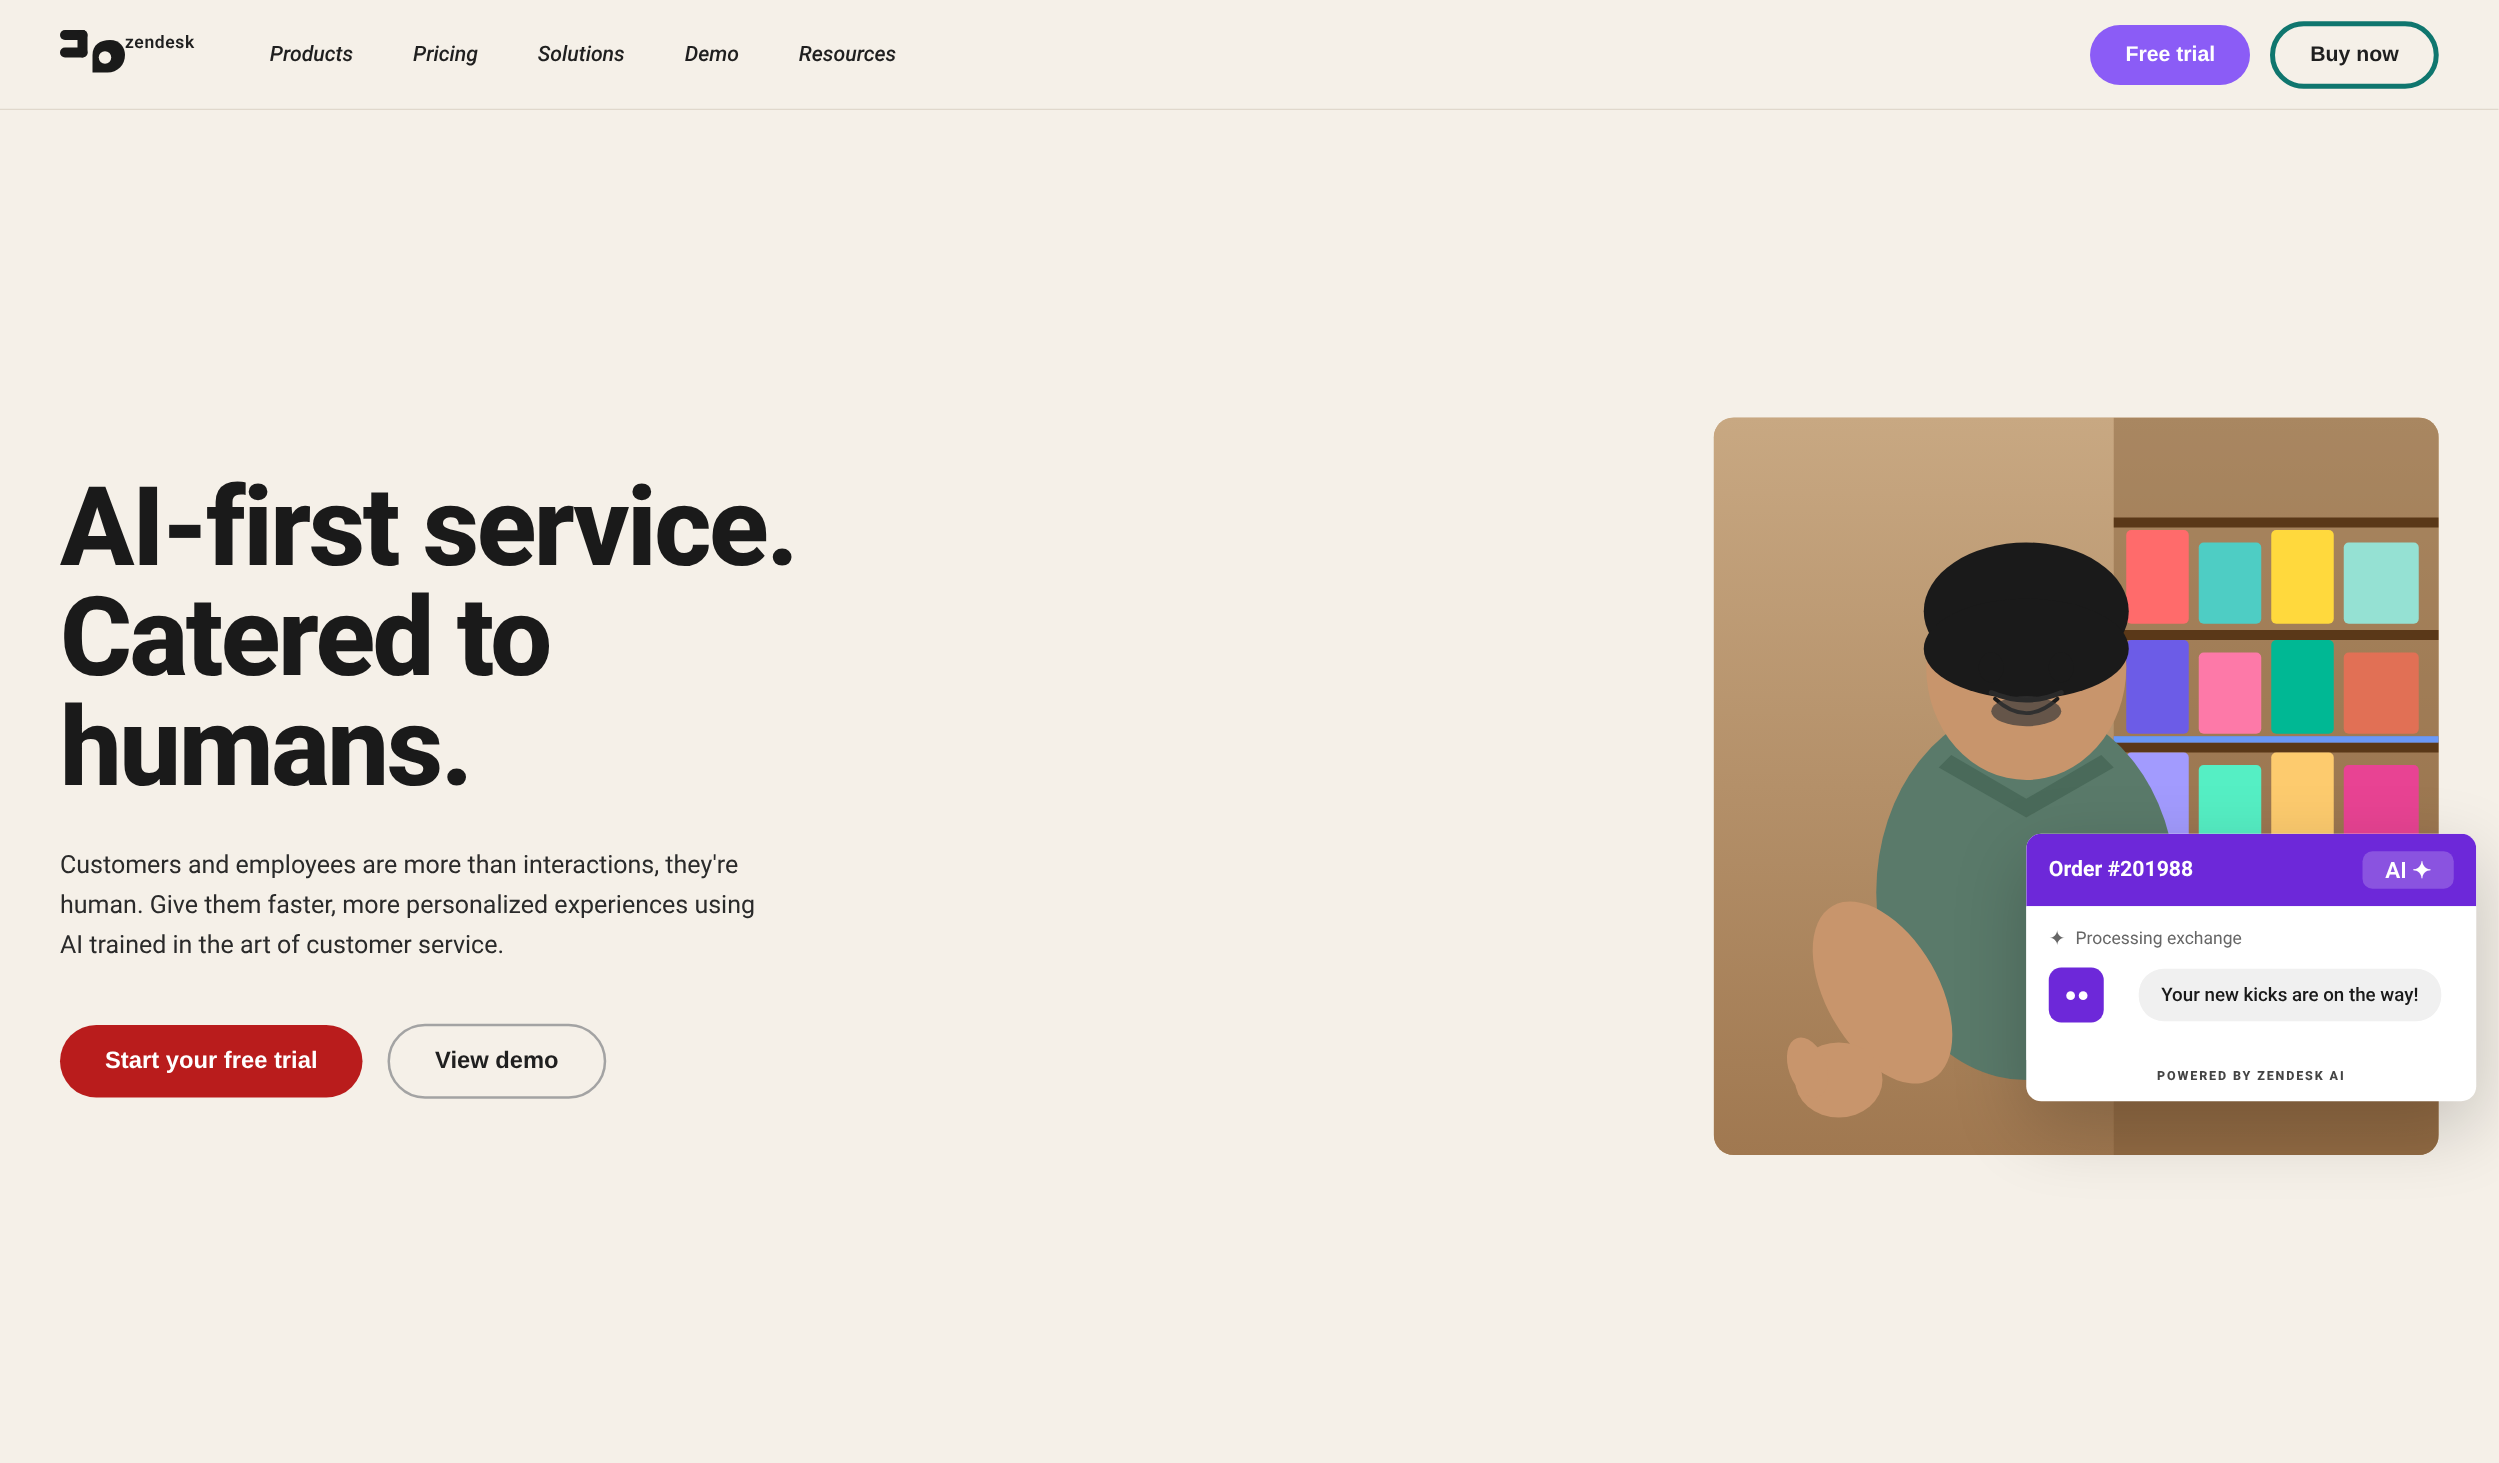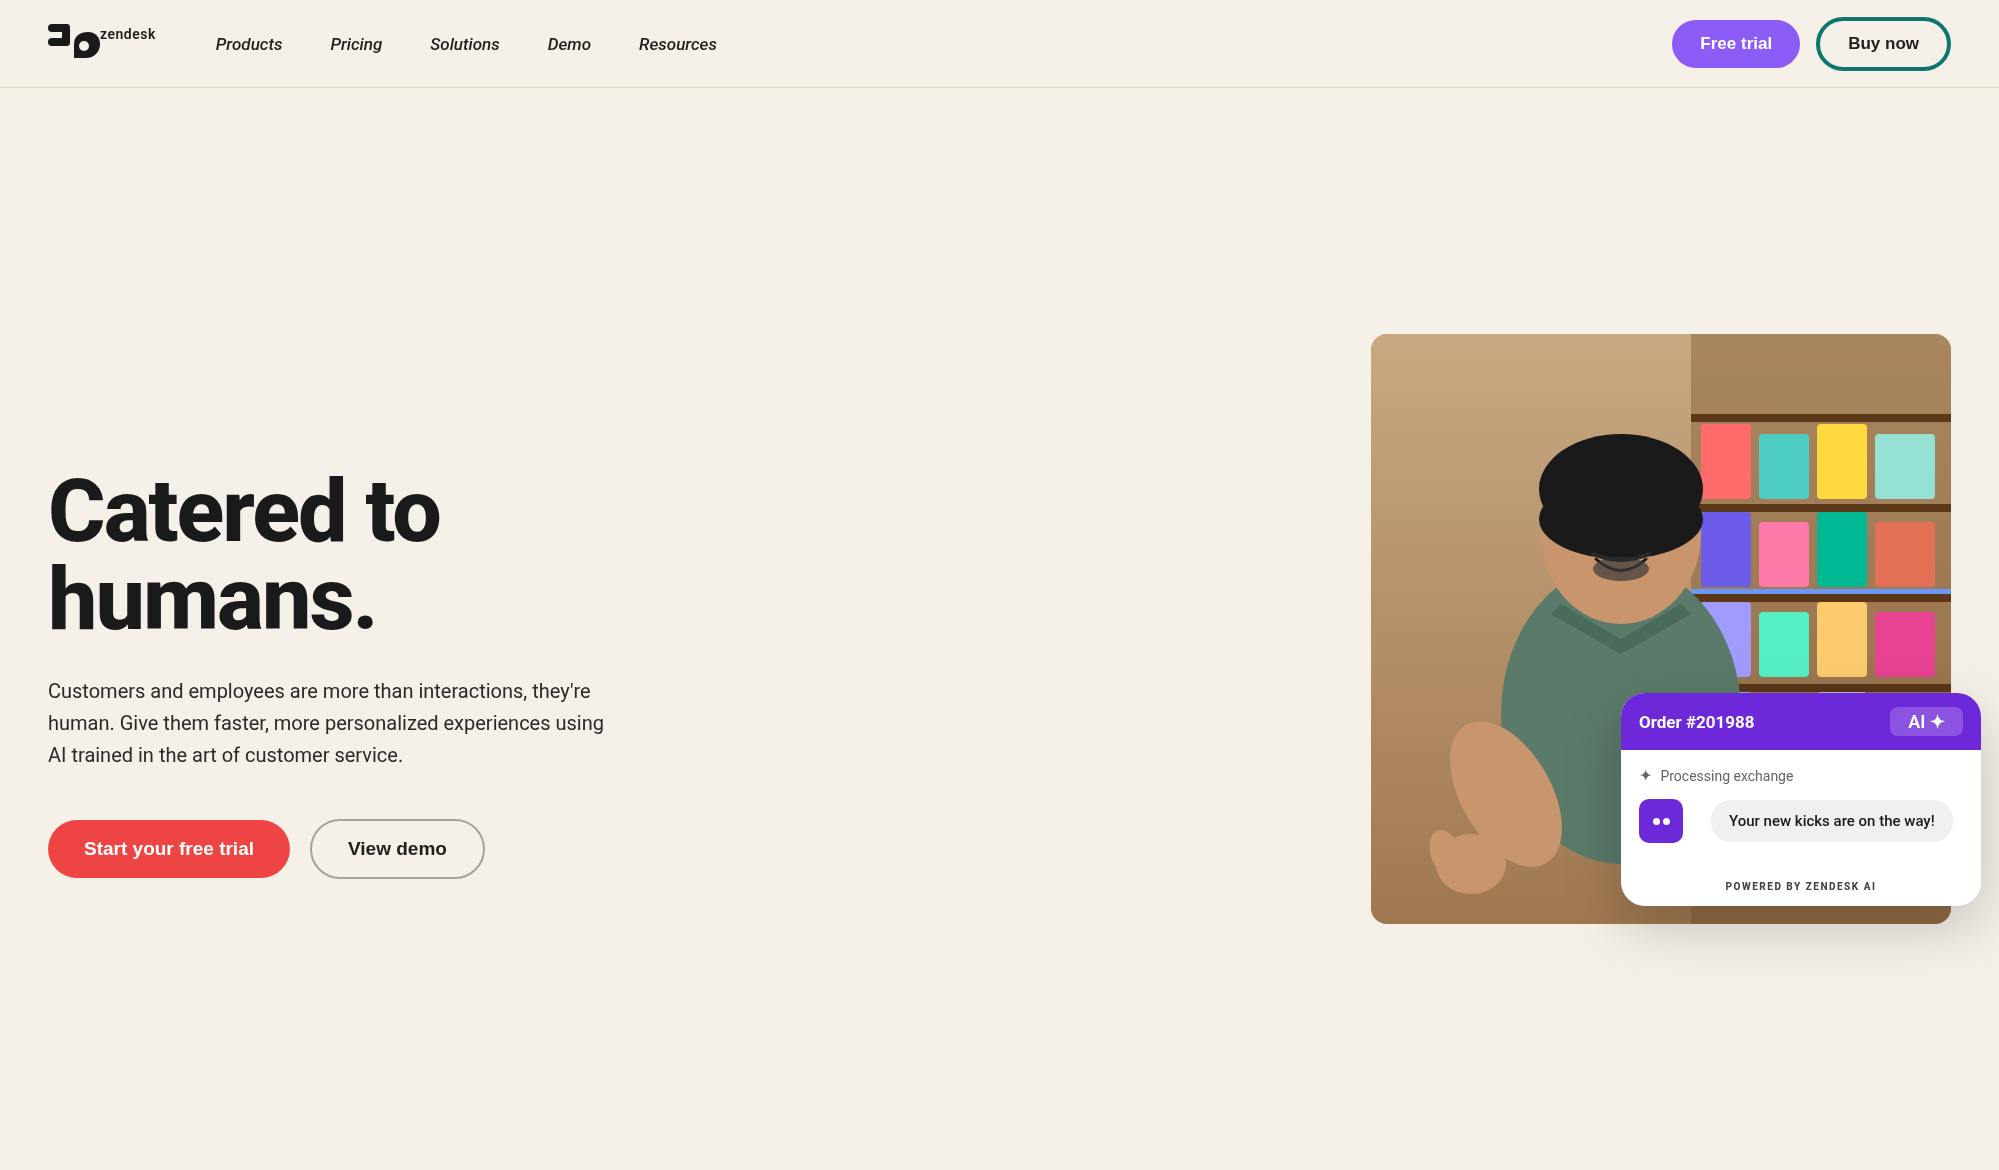--- a/index.html
+++ b/index.html
@@ -122,21 +122,21 @@
       max-width: 560px;
     }
 
     .hero-buttons {
       display: flex;
       gap: 20px;
       align-items: center;
     }
 
     .btn-hero-trial {
-      background: #ef4444;
+      background: #b91c1c;
       color: #fff;
       border: none;
       border-radius: 50px;
       padding: 18px 36px;
       font-size: 19px;
       font-weight: 700;
       cursor: pointer;
       white-space: nowrap;
     }
 
@@ -165,25 +165,25 @@
       height: 590px;
       border-radius: 16px;
       overflow: hidden;
       position: relative;
       background: #c8a882;
     }
 
     
     .chat-widget {
       position: absolute;
-      bottom: 18px;
+      bottom: 43px;
       right: -30px;
       width: 360px;
       background: white;
-      border-radius: 24px;
+      border-radius: 12px;
       box-shadow: 0 20px 60px rgba(0,0,0,0.2);
       overflow: hidden;
     }
 
     .chat-header {
       background: #6d28d9;
       color: white;
       padding: 14px 18px;
       display: flex;
       align-items: center;
@@ -310,21 +310,21 @@
 
   <div class="nav-actions">
     <button class="btn-free-trial">Free trial</button>
     <button class="btn-buy-now">Buy now</button>
   </div>
 </nav>
 
 <section class="hero">
   <div class="hero-left">
     <h1 class="hero-heading">
-      <br>
+      <span>AI-first service.</span><br>
       <span>Catered to</span><br>
       <span>humans.</span>
     </h1>
     <p class="hero-subheading">Customers and employees are more than interactions, they're human. Give them faster, more personalized experiences using AI trained in the art of customer service.</p>
     <div class="hero-buttons">
       <button class="btn-hero-trial">Start your free trial</button>
       <button class="btn-hero-demo">View demo</button>
     </div>
   </div>
 

